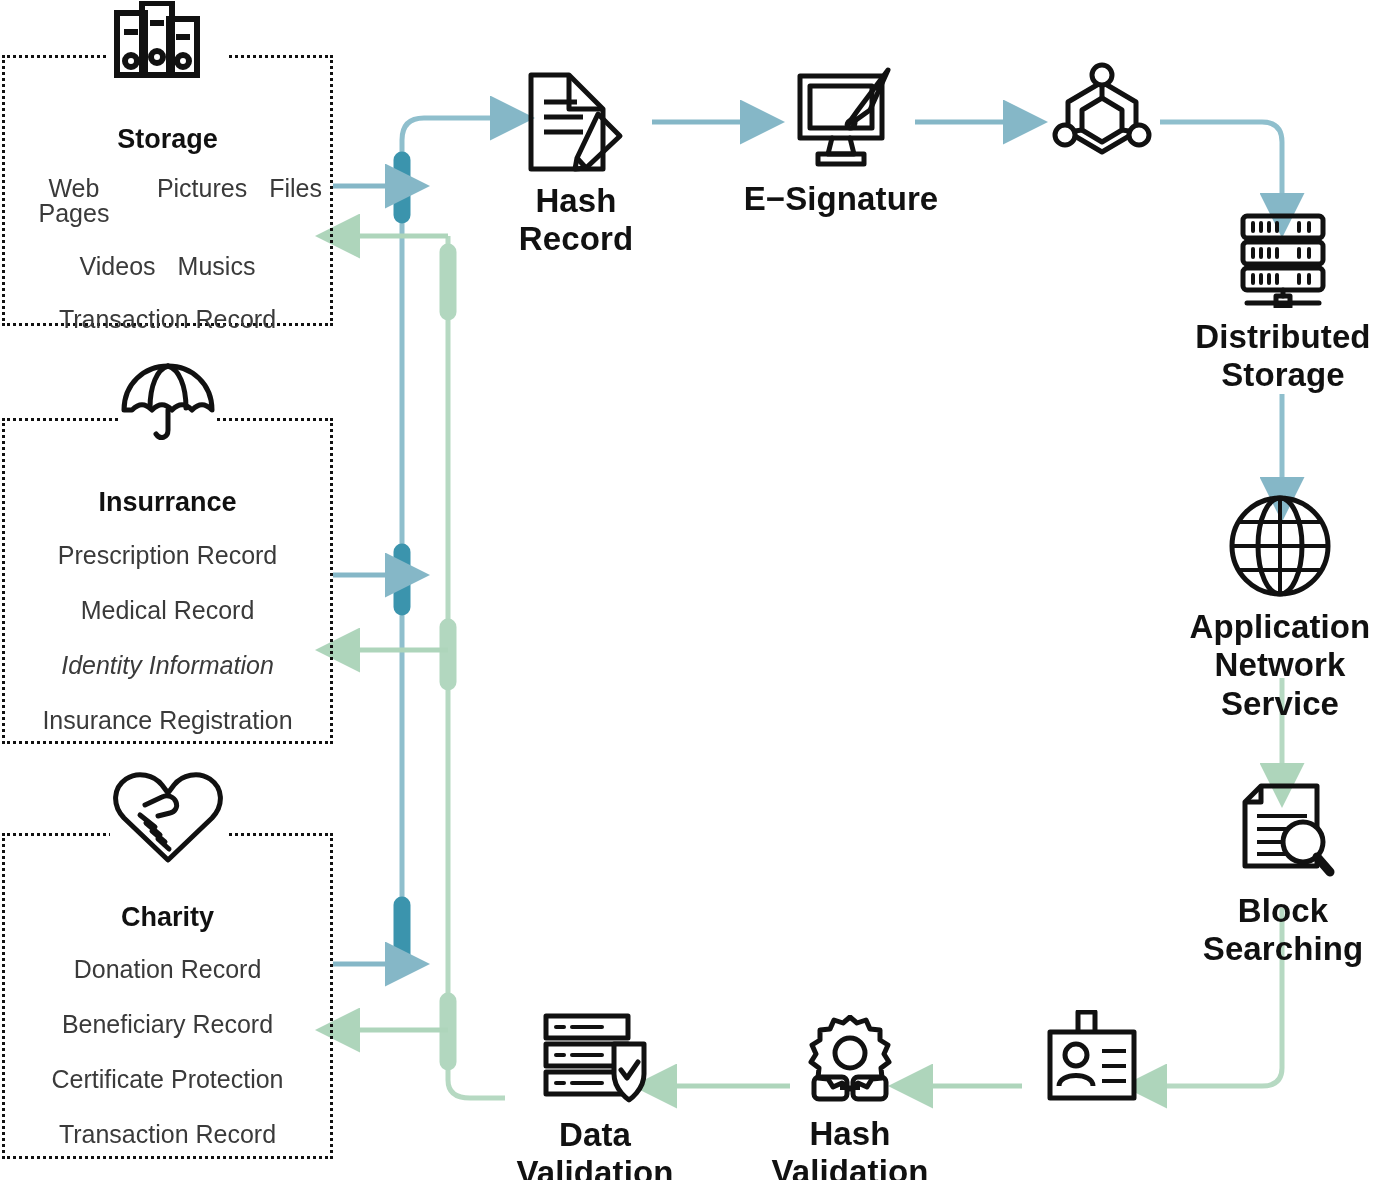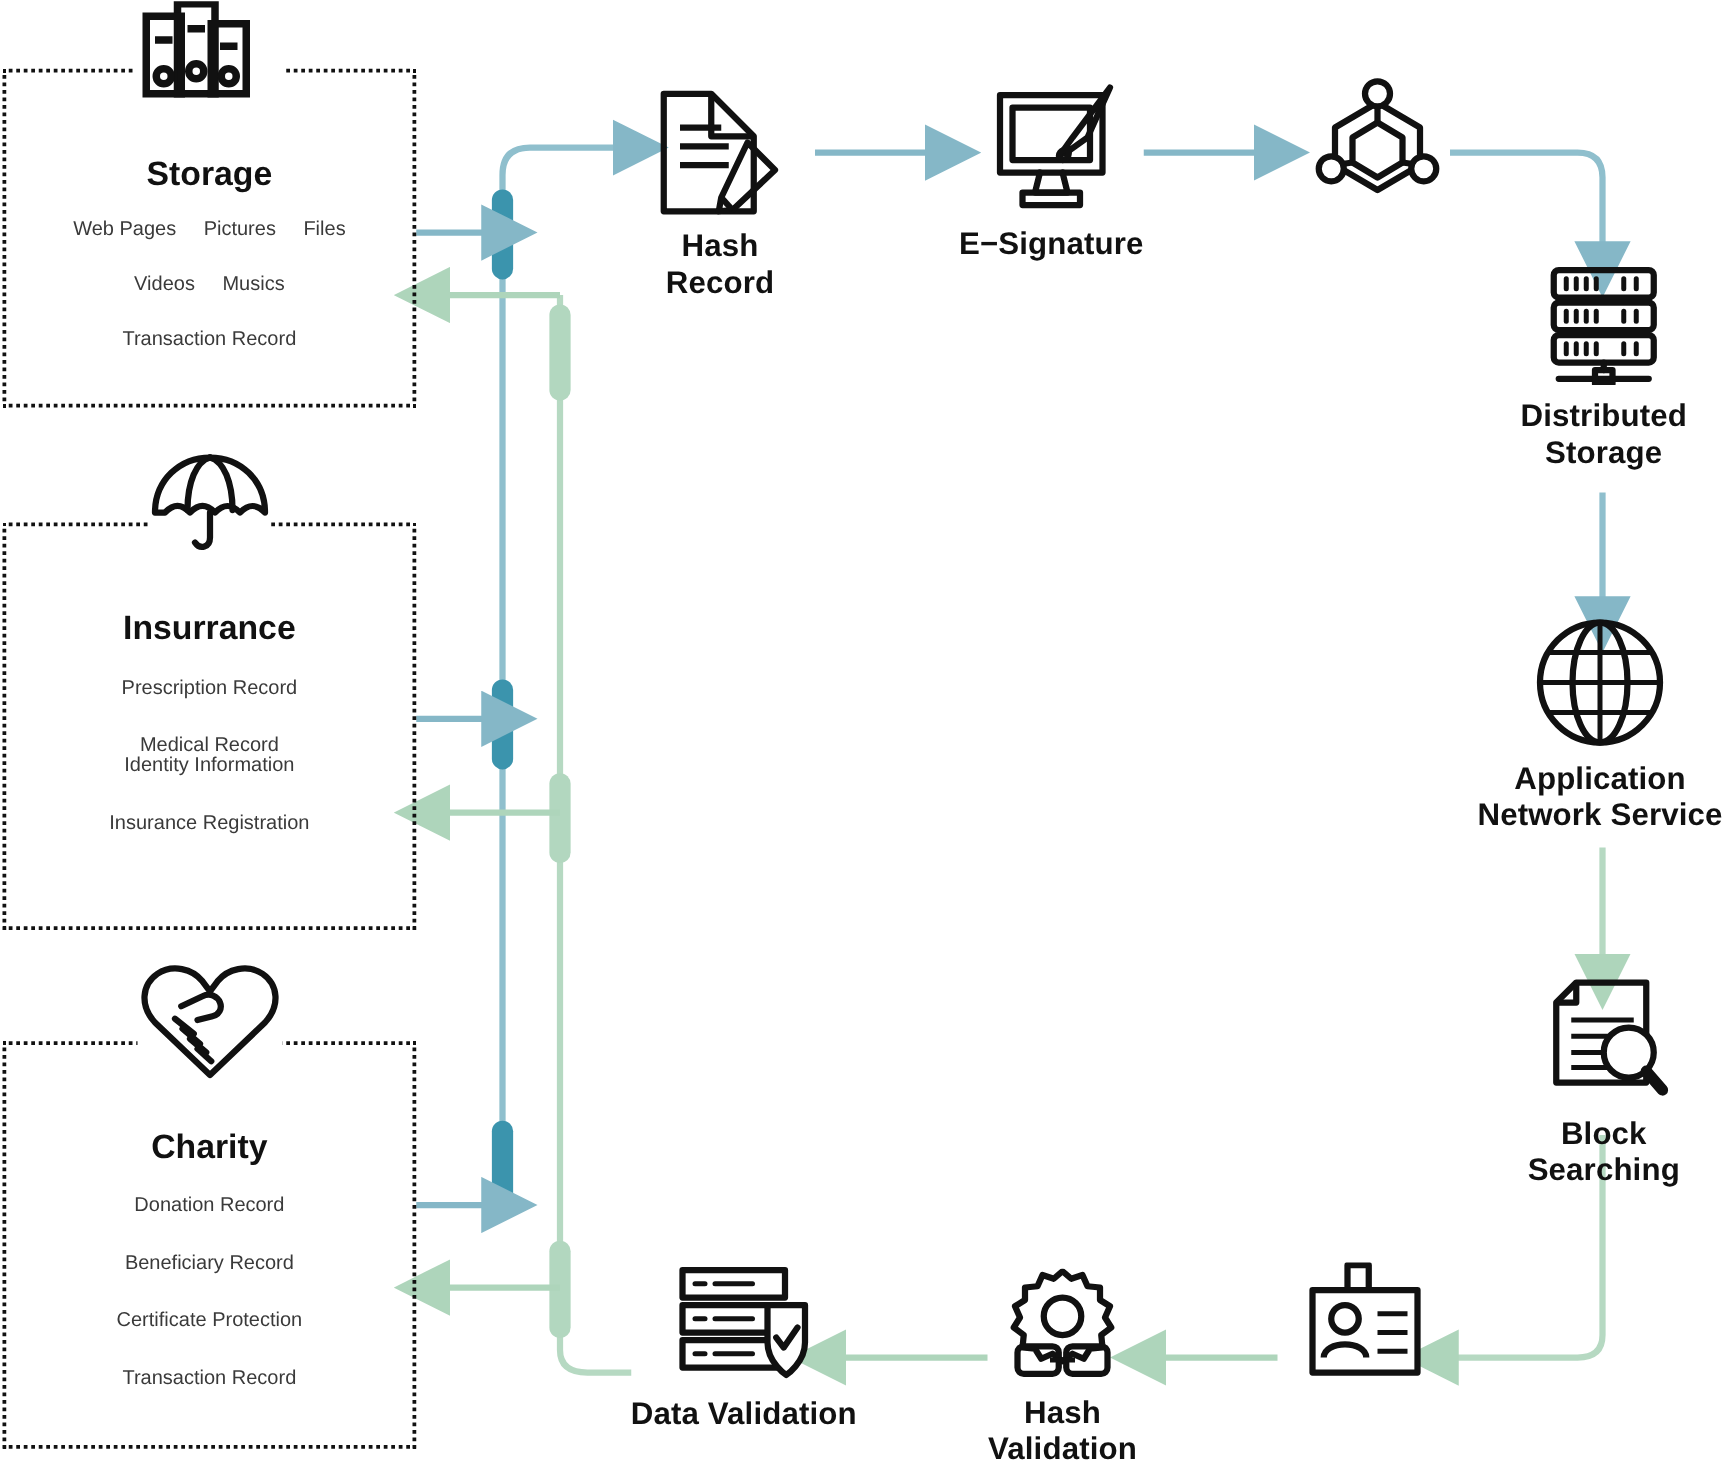--- a/index.html
+++ b/index.html
@@ -2,27 +2,27 @@
 <html><head>
 <meta charset="utf-8">
 <style>
   html,body{margin:0;padding:0;background:#ffffff;}
   body{width:1379px;height:1180px;position:relative;overflow:hidden;
        font-family:"Liberation Sans","DejaVu Sans",sans-serif;color:#2b2b2b;}
   #stage{position:absolute;left:0;top:0;width:1379px;height:1144px;}
   .layer-svg{position:absolute;left:0;top:0;width:1379px;height:1180px;}
   .node{position:absolute;display:flex;flex-direction:column;align-items:center;}
   .node .glyph{display:block;}
-  .node .cap{font-size:25px;font-weight:700;color:#111;text-align:center;
+  .node .cap{font-size:33px;font-weight:700;color:#111;text-align:center;
              line-height:1.16;margin-top:6px;white-space:pre-line;letter-spacing:.1px;}
   .domain{position:absolute;border:3px dotted #111;box-sizing:border-box;}
   .domain-icon{position:absolute;background:#fff;display:flex;align-items:center;justify-content:center;}
   .domain-title{position:absolute;width:100%;text-align:center;font-size:27px;font-weight:700;color:#111;}
   .domain-rows{position:absolute;width:100%;left:0;display:flex;flex-direction:column;align-items:center;}
-  .domain-row{font-size:16px;color:#3a3a3a;text-align:center;line-height:1;margin-bottom:0;}
+  .domain-row{font-size:25px;color:#3a3a3a;text-align:center;line-height:1;margin-bottom:0;}
   .rowline{display:flex;justify-content:center;align-items:baseline;}
   .rowline span{margin:0 11px;}
 </style>
 </head>
 <body>
 
 <div id="stage">
 
   <svg class="layer-svg" viewBox="0 0 1379 1180">
     <defs>
@@ -124,21 +124,21 @@
     </svg>
   </div>
   <div class="domain-title" style="left:2px;top:487px;width:331px;">Insurrance</div>
   <div class="domain-rows" style="left:2px;top:543px;width:331px;">
     <div class="rowline">
       <span class="domain-row">Prescription Record</span>
       </div>
     <div class="rowline" style="margin-top:30px;">
       <span class="domain-row">Medical Record</span>
       </div>
-    <div class="rowline" style="">
+    <div class="rowline" style="margin-top:30px;font-style:italic;">
       <span class="domain-row">Identity Information</span>
       </div>
     <div class="rowline" style="margin-top:30px;">
       <span class="domain-row">Insurance Registration</span>
       </div>
   </div>
 
   <div class="domain" style="left:2px;top:833px;width:331px;height:326px;">
   </div>
   <div class="domain-icon" style="left:110px;top:772px;width:116px;height:92px;">

